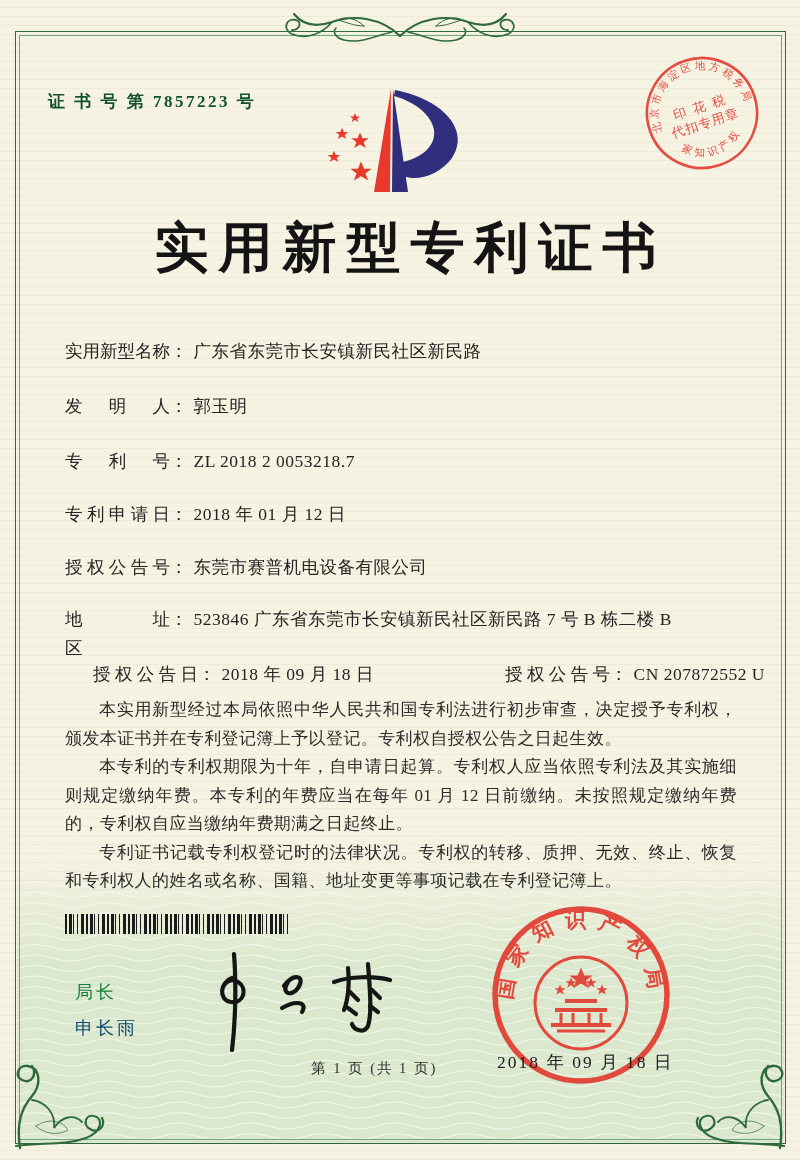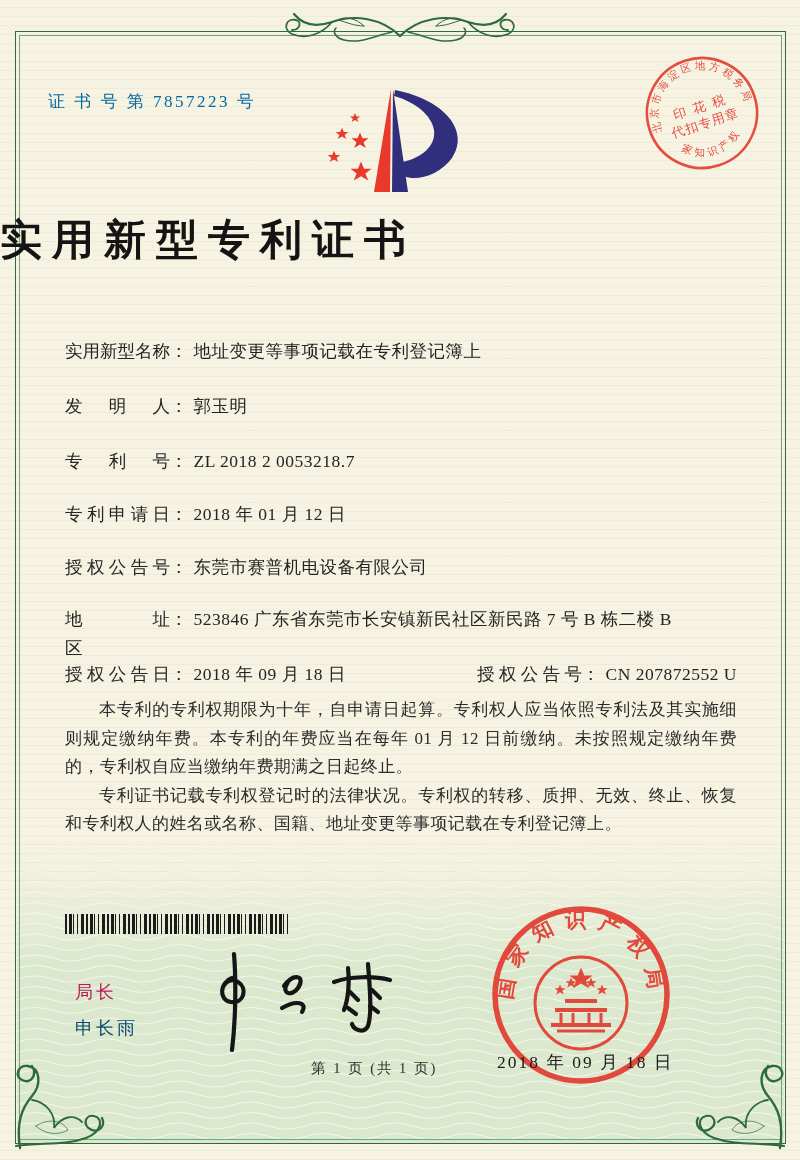--- a/index.html
+++ b/index.html
@@ -17,41 +17,41 @@
     -webkit-mask-image:linear-gradient(180deg,transparent 0,#000 130px);
     mask-image:linear-gradient(180deg,transparent 0,#000 130px);}
   .waves-zone svg{position:absolute;inset:0;}
   .waves-zone path{fill:none;stroke:rgba(255,255,255,.6);stroke-width:1.2;}
   
   .frame-outer{position:absolute;left:15px;right:14px;top:31px;bottom:16px;
     border:1.6px solid #2e6a3b;z-index:2;}
   .frame-inner{position:absolute;inset:3px;border:1px solid #6da67c;}
   .abs{position:absolute;}
   
-  .cert-no{left:48px;top:90px;font-size:17px;letter-spacing:2.5px;color:#0369a1;z-index:4;}
-  .title{left:0;right:0;top:212px;text-align:left;font-size:42px;font-weight:700;
-    letter-spacing:10px;color:#141414;z-index:4;}
+  .cert-no{left:48px;top:90px;font-size:17px;letter-spacing:2.5px;color:#14532d;z-index:4;font-weight:bold;}
+  .title{left:0;right:0;top:212px;text-align:center;font-size:54px;font-weight:700;
+    letter-spacing:10px;color:#141414;z-index:4;padding-left:21px;}
   
   .frow{left:65px;width:672px;font-size:17.5px;color:#242424;z-index:4;line-height:29px;}
   .ltext{display:inline-block;width:105px;text-align:justify;text-align-last:justify;vertical-align:bottom;}
   .colon{margin-right:6px;}
   .fvalue{letter-spacing:.5px;}
-  .grant-row{display:flex;justify-content:space-between;}
+  .grant-row{display:flex;justify-content:space-between;margin-left:28px;}
   
   .body-text{left:65px;width:672px;top:696px;z-index:4;font-size:17px;line-height:28.5px;
     text-align:justify;color:#2b2b2b;letter-spacing:.4px;}
   .body-text p{margin:0;text-indent:2em;}
   
   .barcode{left:65px;top:914px;width:224px;height:20px;z-index:4;
     background:repeating-linear-gradient(90deg,
       #1b1b1b 0 2px,transparent 2px 4px,#1b1b1b 4px 7px,transparent 7px 8px,
       #1b1b1b 8px 9px,transparent 9px 12px,#1b1b1b 12px 13px,transparent 13px 16px,
       #1b1b1b 16px 19px,transparent 19px 21px);}
   
-  .officer-title{left:75px;top:980px;font-size:18px;letter-spacing:3px;z-index:4;color:#be185d;}
+  .officer-title{left:75px;top:980px;font-size:18px;letter-spacing:3px;z-index:4;color:#15803d;}
   .officer-name{left:75px;top:1016px;font-size:18px;letter-spacing:3px;z-index:4;color:#0c4a6e;}
   .signature{left:198px;top:948px;z-index:4;}
   .signature path{fill:none;stroke:#151515;stroke-width:4.2;stroke-linecap:round;stroke-linejoin:round;}
   
   .seal-top{left:627px;top:38px;z-index:5;transform:rotate(-18deg);opacity:.9;}
   .seal-top text{fill:#e23c30;font-family:"Liberation Serif","DejaVu Serif",serif;}
   .seal-bottom{left:481px;top:895px;z-index:5;opacity:.92;}
   .seal-bottom text{fill:#e23c30;font-family:"Liberation Serif","DejaVu Serif",serif;}
   .seal-date{left:497px;top:1050px;font-size:17.5px;letter-spacing:2px;color:#1c1c1c;z-index:6;}
   
@@ -155,21 +155,21 @@
     <text font-size="10.5" letter-spacing="3.5">
       <textPath href="#arcTB" startOffset="50%" text-anchor="middle">国家知识产权局</textPath>
     </text>
     <text x="0" y="-2" text-anchor="middle" font-size="13" letter-spacing="2">印 花 税</text>
     <text x="0" y="15" text-anchor="middle" font-size="13" letter-spacing="1">代扣专用章</text>
   </svg>
 
   <div class="abs title">实用新型专利证书</div>
 
   <div class="abs frow" style="top:337px">
-    <span class="ltext">实用新型名称</span><span class="colon">：</span><span class="fvalue">地址变更等事项记载在专利登记簿上</span>
+    <span class="ltext">实用新型名称</span><span class="colon">：</span><span class="fvalue">广东省东莞市长安镇新民社区新民路</span>
   </div>
   <div class="abs frow" style="top:392px">
     <span class="ltext">发明人</span><span class="colon">：</span><span class="fvalue">郭玉明</span>
   </div>
   <div class="abs frow" style="top:447px">
     <span class="ltext">专利号</span><span class="colon">：</span><span class="fvalue">ZL 2018 2 0053218.7</span>
   </div>
   <div class="abs frow" style="top:500px">
     <span class="ltext">专利申请日</span><span class="colon">：</span><span class="fvalue">2018 年 01 月 12 日</span>
   </div>
@@ -183,20 +183,21 @@
   <div class="abs frow grant-row" style="top:660px">
     <span>
       <span class="ltext">授权公告日</span><span class="colon">：</span><span class="fvalue">2018 年 09 月 18 日</span>
     </span>
     <span>
       <span class="ltext">授权公告号</span><span class="colon">：</span><span class="fvalue">CN 207872552 U</span>
     </span>
   </div>
 
   <div class="abs body-text">
+    <p>本实用新型经过本局依照中华人民共和国专利法进行初步审查，决定授予专利权，颁发本证书并在专利登记簿上予以登记。专利权自授权公告之日起生效。</p>
     <p>本专利的专利权期限为十年，自申请日起算。专利权人应当依照专利法及其实施细则规定缴纳年费。本专利的年费应当在每年 01 月 12 日前缴纳。未按照规定缴纳年费的，专利权自应当缴纳年费期满之日起终止。</p>
     <p>专利证书记载专利权登记时的法律状况。专利权的转移、质押、无效、终止、恢复和专利权人的姓名或名称、国籍、地址变更等事项记载在专利登记簿上。</p>
   </div>
 
   <div class="abs barcode"></div>
 
   <div class="abs officer-title">局长</div>
   <div class="abs officer-name">申长雨</div>
 
   <svg class="abs signature" width="210" height="110" viewBox="0 0 210 110">

